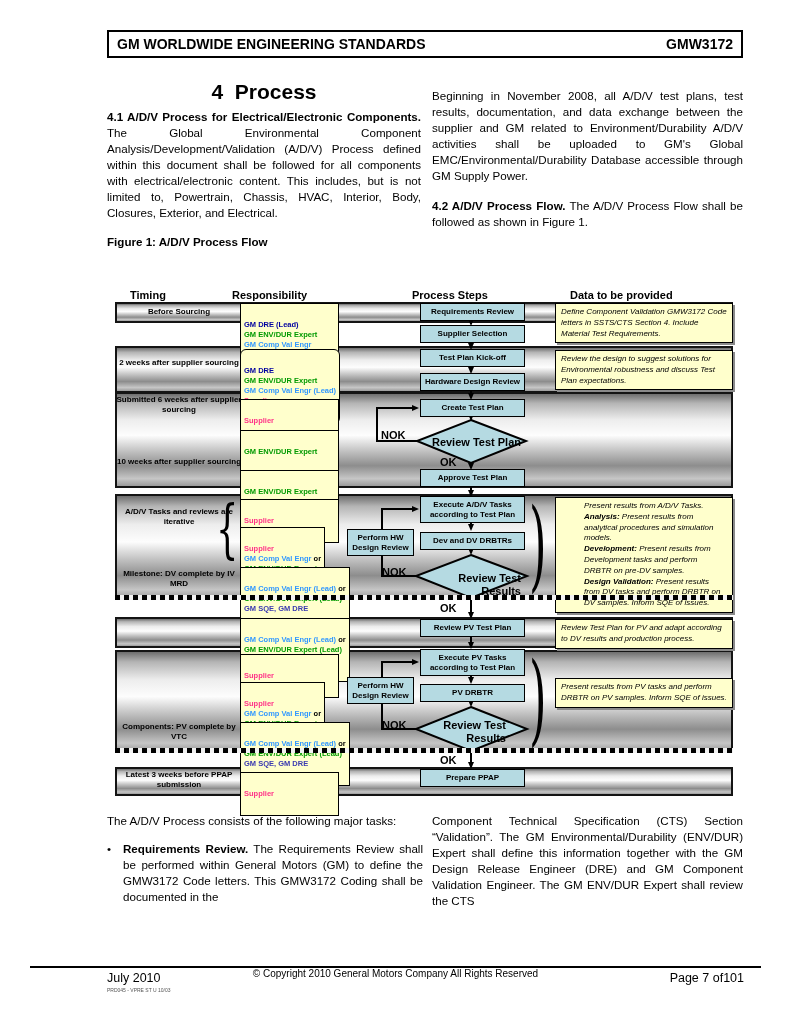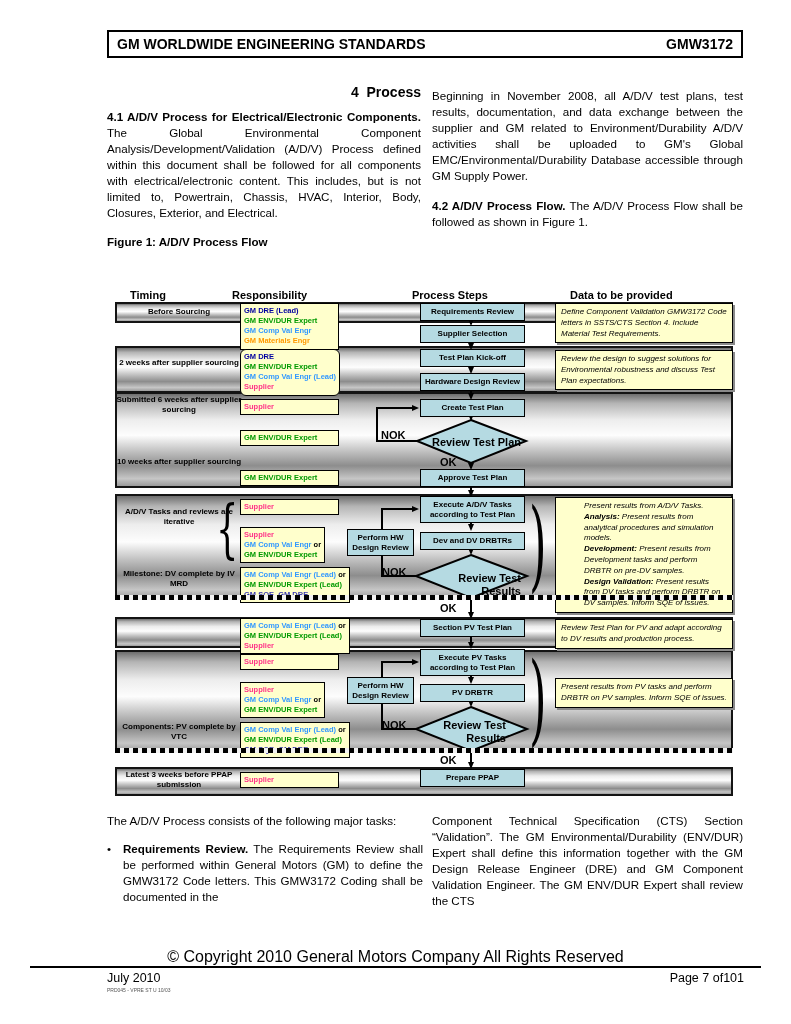--- a/index.html
+++ b/index.html
@@ -6,55 +6,55 @@
   .page{position:relative;width:791px;height:1024px;background:#ffffff;
         font-family:"Liberation Sans",sans-serif;color:#000;overflow:hidden;}
 
   
   .hdrbox{position:absolute;left:107px;top:30px;width:636px;height:28px;border:2px solid #000;
           box-sizing:border-box;display:flex;justify-content:space-between;align-items:center;
           padding:0 8px;font-weight:bold;font-size:14px;}
 
   
   .col{position:absolute;text-align:justify;font-size:11.6px;line-height:16px;}
-  .h1{font-size:14px;font-weight:bold;margin:0 0 9px 0;text-align:right;}
+  .h1{font-size:21px;font-weight:bold;margin:0 0 9px 0;text-align:center;}
   .cap{font-weight:bold;text-align:left;margin-top:10px;}
   .para{margin:0 0 13px 0;}
   .bulletrow{display:flex;margin-top:12px;}
   .bulletdot{width:16px;flex:none;}
   .bulletbody{flex:1;text-align:justify;}
 
   
   .fig{position:absolute;left:115px;top:288px;width:622px;height:516px;}
   .colhdr{position:absolute;top:1px;font-weight:bold;font-size:11px;text-align:left;}
   .band{position:absolute;left:0;width:618px;box-sizing:border-box;border:2px solid #141414;
         background:linear-gradient(180deg,#6e6e6e 0%,#b4b4b4 10%,#ededed 28%,#fdfdfd 45%,#c2c2c2 62%,#8d8d8d 78%,#c6c6c6 92%,#9b9b9b 100%);}
   .dashsep{position:absolute;left:0;width:618px;height:5px;
         background:repeating-linear-gradient(90deg,#000 0 5px,#f2f2f2 5px 9px);z-index:3;}
   .tlab{position:absolute;left:0;width:128px;text-align:center;font-weight:bold;font-size:8px;line-height:1.3;z-index:2;}
   .ry{position:absolute;left:125px;width:99px;background:#ffffcc;border:1px solid #000;box-sizing:border-box;
-      padding:2px 3px;font-weight:bold;font-size:7.5px;line-height:1.35;z-index:2;}
+      padding:16px 3px;font-weight:bold;font-size:7.5px;line-height:1.35;z-index:2;}
   .ry.auto{width:auto;max-width:125px;white-space:nowrap;}
   .rl{display:block;}
   .dy{position:absolute;left:440px;width:178px;background:#ffffcc;border:1px solid #000;box-sizing:border-box;
       box-shadow:2px 2px 0 #8a8a8a;padding:3px 5px;font-style:italic;font-size:8px;line-height:1.35;z-index:2;}
   .step{position:absolute;left:305px;width:105px;background:#b5dae2;border:1.5px solid #000;box-sizing:border-box;
         font-weight:bold;font-size:8px;line-height:1.15;text-align:center;display:flex;align-items:center;
         justify-content:center;z-index:2;padding:1px 2px;}
   .dmlab{position:absolute;font-weight:bold;font-size:11px;line-height:1.15;text-align:right;z-index:2;}
   .flag{position:absolute;font-weight:bold;font-size:11px;z-index:2;}
   .brace{position:absolute;font-family:"DejaVu Serif",serif;color:#000;z-index:2;transform-origin:left top;}
   svg.conn{position:absolute;left:0;top:0;z-index:1;}
 
   
   .c-navy{color:#0000a0;} .c-green{color:#009a00;} .c-blue{color:#3399ff;}
   .c-orange{color:#ff9900;} .c-pink{color:#ff3388;} .c-violet{color:#3a3ab0;} .c-black{color:#000;}
 
   
-  .copyr{position:absolute;left:0;width:791px;top:948px;text-align:center;font-size:16px;}
+  .copyr{position:absolute;left:0;width:791px;top:968px;text-align:center;font-size:10px;}
   .footrule{position:absolute;left:30px;top:966px;width:731px;border-top:2px solid #000;}
   .fdate{position:absolute;left:107px;top:971px;font-size:12.5px;}
   .fform{position:absolute;left:107px;top:987px;font-size:5px;color:#555;}
   .fpage{position:absolute;right:47px;top:971px;font-size:12.5px;}
 </style>
 </head>
 <body>
 
 <div class="page">
 
@@ -196,21 +196,21 @@
     <div class="step" style="top:37px;height:18px;">Supplier Selection</div>
     <div class="step" style="top:61px;height:18px;">Test Plan Kick-off</div>
     <div class="step" style="top:85px;height:18px;">Hardware Design Review</div>
     <div class="step" style="top:111px;height:18px;">Create Test Plan</div>
     <div class="dmlab" style="left:306px;top:148px;width:100px;">Review Test Plan</div>
     <div class="step" style="top:181px;height:18px;">Approve Test Plan</div>
     <div class="step" style="top:208px;height:27px;">Execute A/D/V Tasks according to Test Plan</div>
     <div class="step" style="top:244px;height:18px;">Dev and DV DRBTRs</div>
     <div class="dmlab" style="left:306px;top:284px;width:100px;">Review Test Results</div>
     <div class="step" style="left:232px;width:67px;top:241px;height:27px;">Perform HW Design Review</div>
-    <div class="step" style="top:331px;height:18px;">Section PV Test Plan</div>
+    <div class="step" style="top:331px;height:18px;">Review PV Test Plan</div>
     <div class="step" style="top:361px;height:27px;">Execute PV Tasks according to Test Plan</div>
     <div class="step" style="left:232px;width:67px;top:389px;height:27px;">Perform HW Design Review</div>
     <div class="step" style="top:396px;height:18px;">PV DRBTR</div>
     <div class="dmlab" style="left:321px;top:431px;width:70px;">Review Test Results</div>
     <div class="step" style="top:481px;height:18px;">Prepare PPAP</div>
 
     <div class="flag" style="left:266px;top:141px;">NOK</div>
     <div class="flag" style="left:325px;top:168px;">OK</div>
     <div class="flag" style="left:267px;top:278px;">NOK</div>
     <div class="flag" style="left:325px;top:314px;">OK</div>

